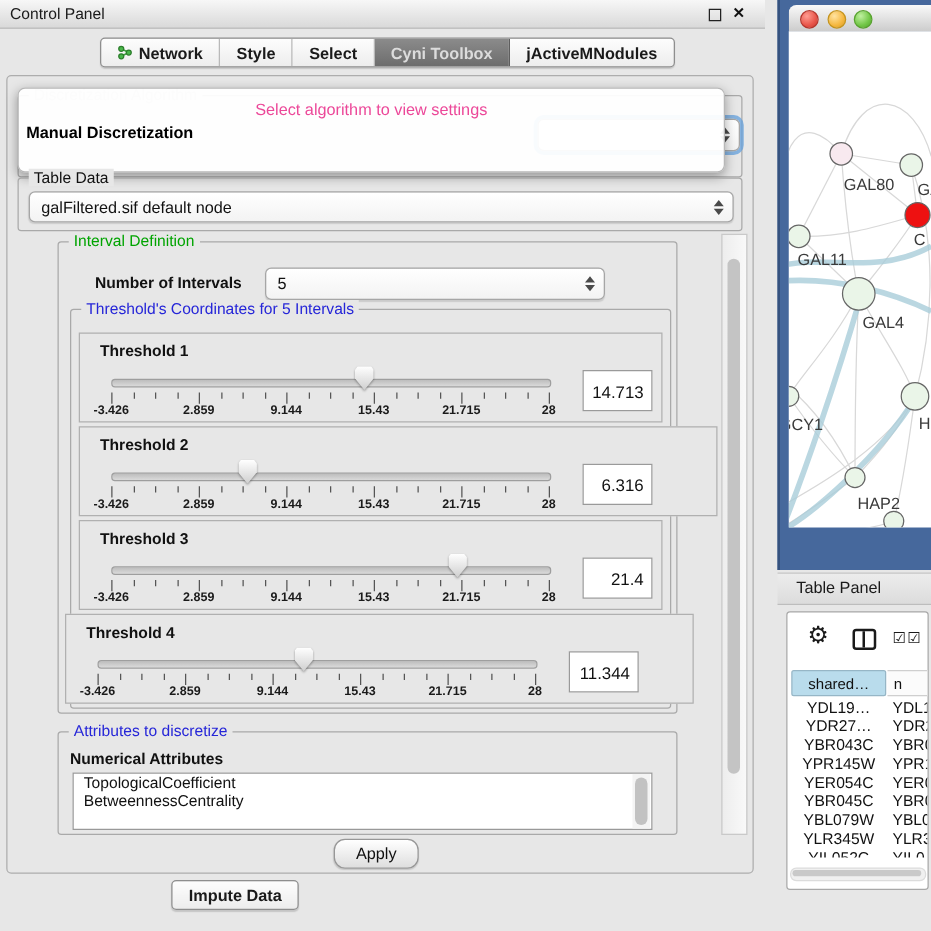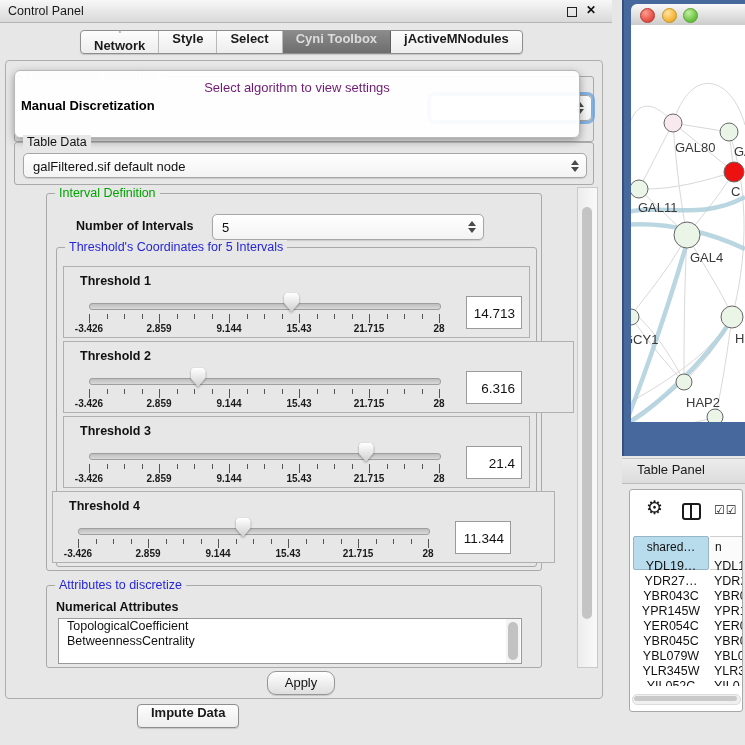--- a/index.html
+++ b/index.html
@@ -6,21 +6,21 @@
   .stage{position:relative;width:745px;height:745px;background:#e7e7e7;
     font-family:"Liberation Sans",sans-serif;color:#111;overflow:hidden;}
   .abs{position:absolute;}
   
   .cp-titlebar{left:0;top:0;width:612px;height:22px;background:linear-gradient(#f7f7f7,#d9d9d9);border-bottom:1px solid #b5b5b5;}
   .cp-title{left:8px;top:4px;font-size:12.5px;color:#1a1a1a;}
   .float-btn{left:567px;top:7px;width:8px;height:8px;border:1.5px solid #222;background:transparent;}
   .close-btn{left:586px;top:3px;font-size:12px;font-weight:bold;color:#111;}
   
   .seg-bar{display:flex;align-items:stretch;height:22px;border:1px solid #8e8e8e;border-radius:4px;overflow:hidden;background:linear-gradient(#fdfdfd,#ededed);box-shadow:0 1px 1px rgba(0,0,0,.15);}
-  .seg{display:flex;align-items:center;gap:5px;padding:0 13px;font-size:13px;font-weight:600;color:#1a1a1a;border-right:1px solid #b9b9b9;flex-direction:column;}
+  .seg{display:flex;align-items:center;gap:5px;padding:0 13px;font-size:13px;font-weight:600;color:#1a1a1a;border-right:1px solid #b9b9b9;}
   .seg:last-child{border-right:none;}
   .seg.selected{background:linear-gradient(#8b8b8b,#6d6d6d);color:#dcdcdc;border-right:1px solid #5e5e5e;}
   .top-tabs{left:80px;top:30px;}
   .bottom-tabs{left:137px;top:704px;}
   
   .outer-panel{left:5px;top:60px;width:596px;height:637px;border:1px solid #adadad;border-radius:4px;background:#e7e7e7;}
   
   .group{border:1px solid #a9a9a9;border-radius:3px;}
   .gtitle{position:absolute;font-size:12.5px;background:#e7e7e7;padding:0 4px;white-space:nowrap;}
   .gt-green{color:#00a400;}
@@ -28,21 +28,21 @@
   .gt-gray{color:#c6c6c6;}
   
   .combo{background:linear-gradient(#ffffff,#f3f3f3);border:1px solid #a6a6a6;border-radius:5px;font-size:13px;box-shadow:0 1px 1px rgba(0,0,0,.12);}
   .combo .ctext{position:absolute;left:9px;top:50%;transform:translateY(-50%);white-space:nowrap;}
   .stepper{position:absolute;right:7px;top:50%;transform:translateY(-50%);display:flex;flex-direction:column;gap:2px;}
   .stepper .up{width:0;height:0;border-left:4px solid transparent;border-right:4px solid transparent;border-bottom:5px solid #4a4a4a;}
   .stepper .down{width:0;height:0;border-left:4px solid transparent;border-right:4px solid transparent;border-top:5px solid #4a4a4a;}
   .focus-ring{box-shadow:0 0 0 3px rgba(100,160,220,.75);}
   
   .dd-popup{left:14px;top:70px;width:564px;height:66px;background:rgba(255,255,255,.94);border:1px solid #b8b8b8;border-radius:6px;box-shadow:0 3px 9px rgba(0,0,0,.35);}
-  .dd-placeholder{position:absolute;left:0;top:9px;width:100%;text-align:center;color:#701a75;font-size:13px;}
+  .dd-placeholder{position:absolute;left:0;top:9px;width:100%;text-align:center;color:#ec4899;font-size:13px;}
   .dd-item{position:absolute;left:6px;font-size:13px;color:#000;white-space:nowrap;}
   .dd-item.bold{font-weight:bold;}
   
   .vscroll{background:linear-gradient(90deg,#ededed,#f9f9f9);border:1px solid #c9c9c9;}
   .vthumb{position:absolute;background:#c4c4c4;border-radius:6px;}
   
   .thr-row{border:1px solid #b0b0b0;background:#e7e7e7;}
   .rlabel{position:absolute;left:16px;top:7px;font-weight:bold;font-size:12.5px;}
   .track{position:absolute;left:25px;top:36px;width:350px;height:5px;border-radius:3px;background:linear-gradient(#bdbdbd,#dadada);border:1px solid #9e9e9e;}
   .thumb{position:absolute;top:26px;width:15px;height:19px;filter:drop-shadow(0 1px 1px rgba(0,0,0,.35));}
@@ -67,21 +67,21 @@
   .tl.green{background:radial-gradient(circle at 35% 30%,#c0f0a0,#71c646 60%,#54a230);border:1px solid #58a22f;}
   .net-canvas{left:631px;top:25px;width:114px;height:397px;background:#fff;overflow:hidden;}
   
   .tp-bar{left:622px;top:458px;width:123px;height:24px;background:linear-gradient(#ececec,#dcdcdc);border-top:1px solid #c6c6c6;border-bottom:1px solid #bdbdbd;}
   .tp-title{left:637px;top:462px;font-size:13px;color:#1a1a1a;}
   .tbl-panel{left:629px;top:489px;width:112px;height:221px;background:#fff;border:1px solid #a8a8a8;border-radius:3px;overflow:hidden;}
   .gear{position:absolute;left:16px;top:6px;font-size:19px;color:#1a1a1a;}
   .colicon{position:absolute;left:52px;top:13px;width:15px;height:13px;border:2px solid #1a1a1a;border-radius:3px;}
   .colicon::after{content:"";position:absolute;left:6px;top:0;width:2px;height:13px;background:#1a1a1a;}
   .checks{position:absolute;left:84px;top:13px;font-size:12px;letter-spacing:1px;color:#1a1a1a;}
-  .hdr-cell{position:absolute;top:46px;height:34px;font-size:12px;line-height:21px;box-sizing:border-box;}
+  .hdr-cell{position:absolute;top:46px;height:21px;font-size:12px;line-height:21px;box-sizing:border-box;}
   .hdr1{left:3px;width:76px;background:#b9dcec;border:1px solid #96b6c6;border-radius:2px;text-align:center;}
   .hdr2{left:80px;width:32px;background:#fbfbfb;border-top:1px solid #cfcfcf;border-bottom:1px solid #cfcfcf;padding-left:5px;}
   .tbl-rows{position:absolute;left:3px;top:69px;width:109px;height:127px;overflow:hidden;}
   .trow{position:relative;height:15px;font-size:12.5px;line-height:15px;}
   .tc1{position:absolute;left:0;width:76px;text-align:center;white-space:nowrap;}
   .tc2{position:absolute;left:81px;white-space:nowrap;}
   .hscroll{position:absolute;left:2px;top:204px;width:107px;height:9px;background:#f0f0f0;border:1px solid #dcdcdc;border-radius:5px;}
   .hthumb{position:absolute;left:1px;top:1px;width:103px;height:5px;background:#c9c9c9;border-radius:4px;}
 </style>
 </head>

